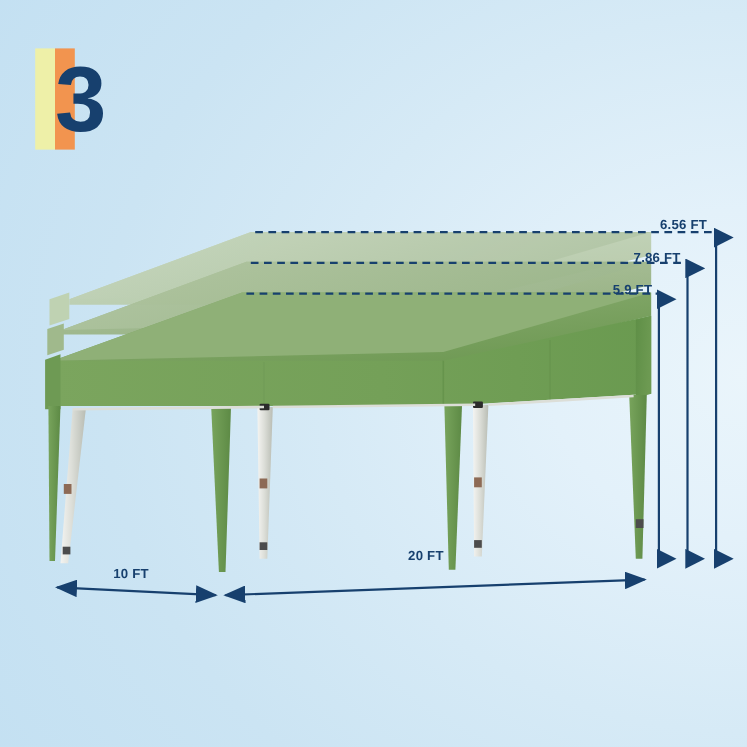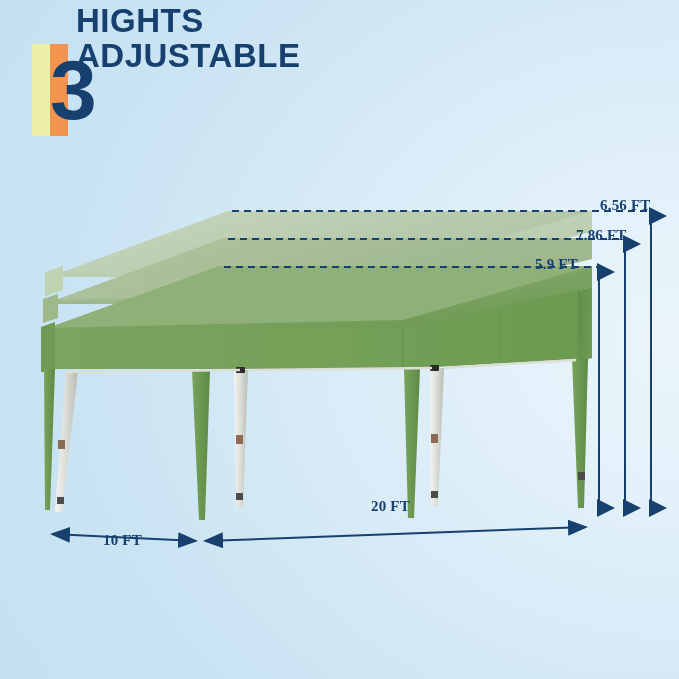--- a/index.html
+++ b/index.html
@@ -28,44 +28,40 @@
     color:#17406e;font-weight:bold;letter-spacing:0.5px;line-height:1.07;
   }
   #title-lines .l1{font-size:33px;}
   #title-lines .l2{font-size:33px;}
 
   
   #tent{position:absolute;left:0;top:0;width:679px;height:679px;}
 
   
   .dimtext{
-    position:absolute;color:#17406e;font-size:15px;font-weight:bold;
-    white-space:nowrap;letter-spacing:0.2px;font-family:Liberation Serif, serif;
+    position:absolute;color:#17406e;font-size:12px;font-weight:bold;
+    white-space:nowrap;letter-spacing:0.2px;
   }
   #lbl-656{left:600px;top:197px;}
   #lbl-623{left:576px;top:227px;}
-  #lbl-59 {left:535px;top:256px;}
-  #lbl-10ft{left:103px;top:532px;text-align:right;}
+  #lbl-59 {left:557px;top:256px;}
+  #lbl-10ft{left:103px;top:514px;text-align:right;}
   #lbl-20ft{left:371px;top:498px;}
   #annot{position:absolute;left:0;top:0;width:679px;height:679px;}
 </style>
 </head>
 <body>
 
 <div id="stage">
 
   <div id="title-block">
     <div class="bar yellow"></div>
     <div class="bar orange"></div>
     <div id="big-number">3</div>
   </div>
-  <div id="title-lines">
-    <div class="l1">HIGHTS</div>
-    <div class="l2">ADJUSTABLE</div>
-  </div>
 
   <svg id="tent" viewBox="0 0 679 679">
     <defs>
       <linearGradient id="gTopA" x1="0" y1="0" x2="1" y2="0.4">
         <stop offset="0" stop-color="#c8d7bc"></stop>
         <stop offset="1" stop-color="#aec2a0"></stop>
       </linearGradient>
       <linearGradient id="gTopB" x1="0" y1="0" x2="1" y2="0.4">
         <stop offset="0" stop-color="#b2c6a2"></stop>
         <stop offset="1" stop-color="#9bb58a"></stop>

